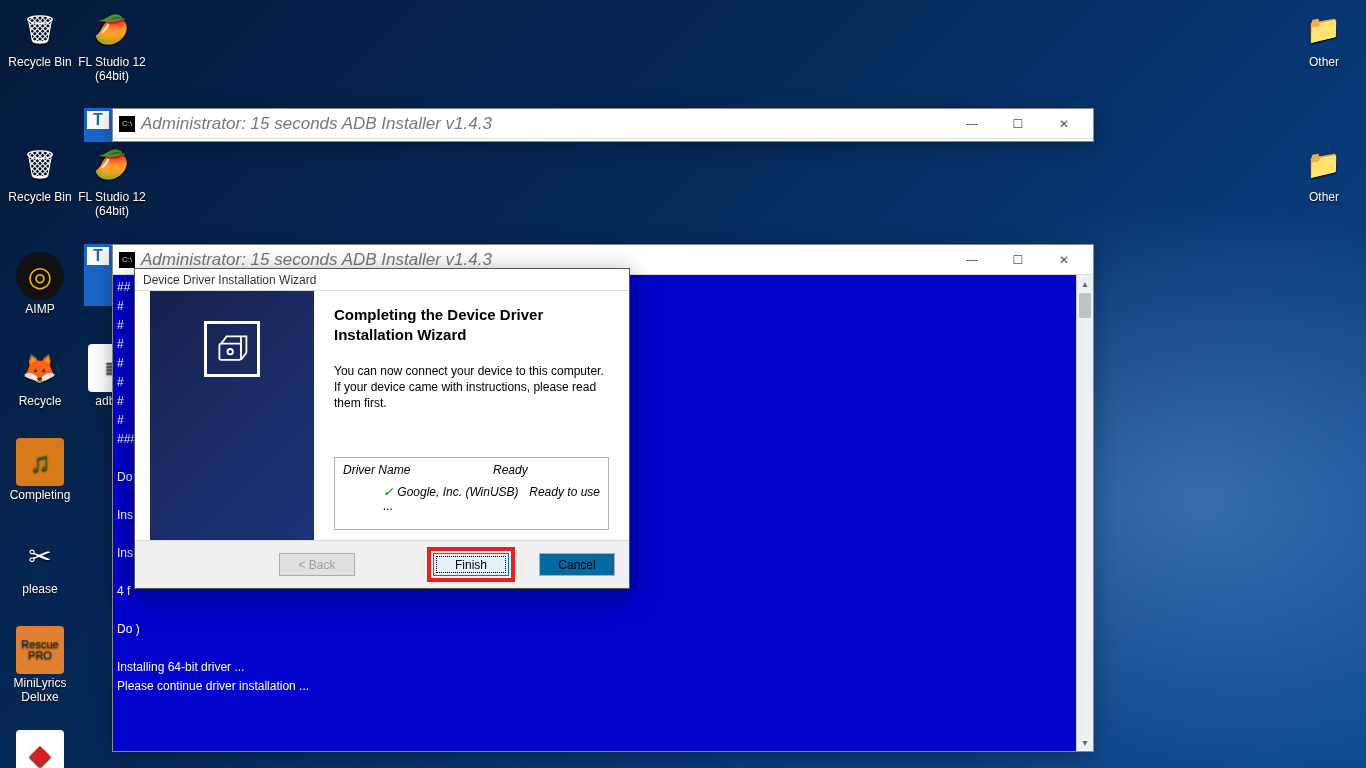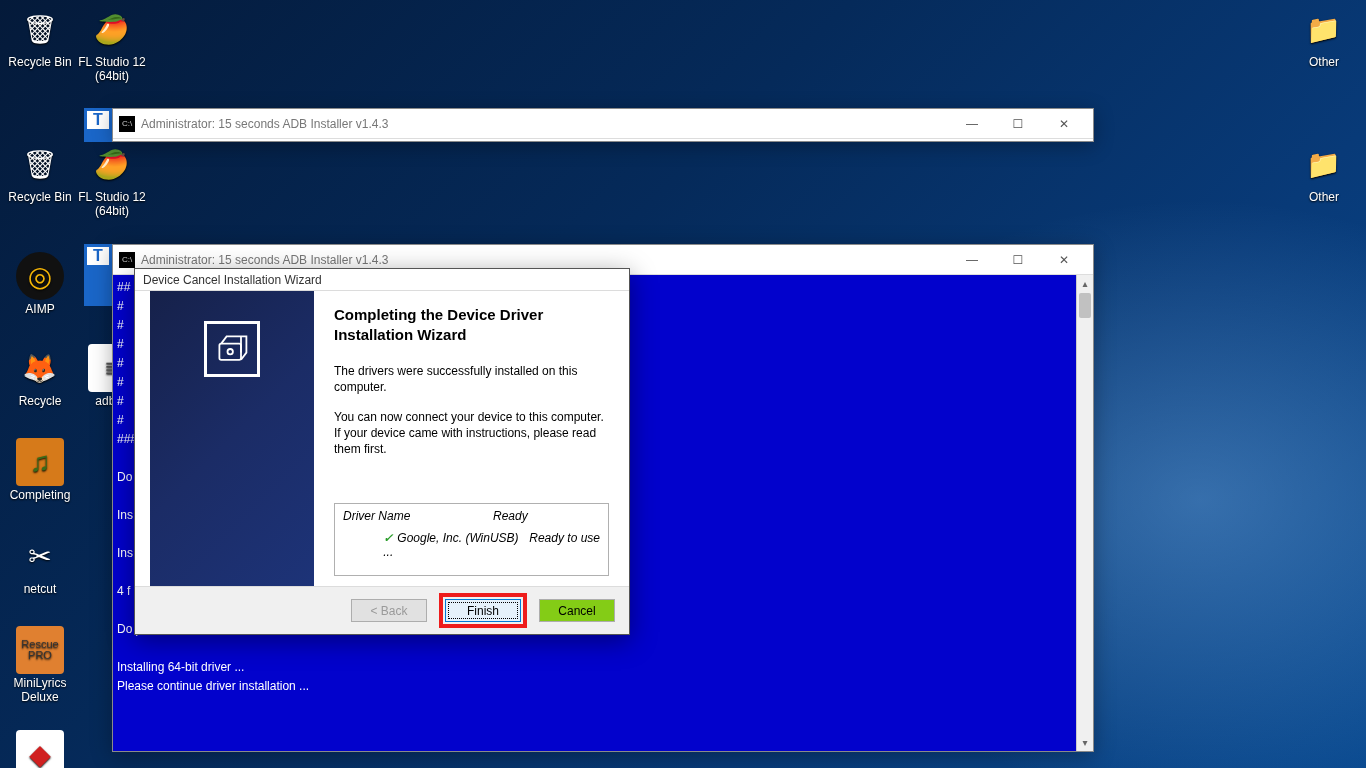--- a/index.html
+++ b/index.html
@@ -13,21 +13,21 @@
 
 
 .icon { position:absolute; width:74px; text-align:center; color:#fff; font-size:12px; text-shadow:0 1px 2px #000; }
 .icon .glyph { width:48px; height:48px; margin:0 auto 2px; display:flex; align-items:center; justify-content:center; font-size:28px; border-radius:4px; }
 .icon span { display:block; line-height:14px; }
 
 
 .win { position:absolute; background:#fff; box-shadow:0 4px 20px rgba(0,0,0,.3); border:1px solid #8a8a8a; }
 .titlebar { height:30px; display:flex; align-items:center; padding:0 6px; background:#fff; color:#777; border-bottom:1px solid #ddd; }
 .titlebar .ticon { width:16px; height:16px; margin-right:6px; background:#000; display:flex; align-items:center; justify-content:center; color:#ccc; font-size:8px; }
-.titlebar .ttitle { flex:1; font-size:12px; }
+.titlebar .ttitle { flex:1; font-size:17px;font-style:italic; }
 .winbtns { display:flex; }
 .winbtn { width:46px; height:30px; display:flex; align-items:center; justify-content:center; color:#555; }
 
 
 .console { background:#0202cc; color:#fff; font-family:Consolas,monospace; font-size:14px; line-height:18px; padding:2px 4px; height:calc(100% - 30px); position:relative; overflow:hidden; white-space:pre; }
 .console .scroll { position:absolute; right:0; top:0; bottom:0; width:17px; background:#f0f0f0; border-left:1px solid #ccc; }
 .console .thumb { position:absolute; left:2px; right:2px; top:3px; height:25px; background:#c1c1c1; border-radius:2px; }
 .console .arrow { position:absolute; left:0; right:0; height:17px; text-align:center; color:#666; font-size:10px; line-height:17px; }
 
 
@@ -39,25 +39,25 @@
 .sidepanel .device svg { width:36px; height:36px; }
 .mainpanel { flex:1; padding:14px 20px 10px; }
 .mainpanel h1 { font-size:15px; font-weight:600; line-height:20px; color:#000; margin-bottom:18px; }
 .mainpanel p { font-size:12px; color:#000; margin-bottom:14px; line-height:16px; }
 .drvbox { border:1px solid #b0b0b0; margin-top:46px;font-style:italic; }
 .drvhead { display:flex; padding:5px 8px; font-size:12px; color:#000; }
 .drvhead .c1 { width:150px; }
 .drvrow { display:flex; padding:3px 8px 16px; font-size:12px; color:#000;justify-content:flex-end; }
 .drvrow .chk { color:#2a9d2a; font-weight:bold; margin-right:4px; }
 .drvrow .c1 { width:146px; }
-.btnbar { height:48px; background:#f0f0f0; border-top:1px solid #dcdcdc; display:flex; align-items:center; justify-content:flex-end; padding:0 14px; gap:12px; }
-.btn { width:76px; height:23px; border:1px solid #adadad; background:#84cc16; font-size:12px; }
+.btnbar { height:48px; background:#f0f0f0; border-top:1px solid #dcdcdc; display:flex; align-items:center; justify-content:flex-end; padding:0 14px; gap:24px; }
+.btn { width:76px; height:23px; border:1px solid #adadad; background:#0369a1; font-size:12px; }
 .btn:disabled { color:#9a9a9a; background:#e1e1e1; }
 .btn.finish { border:1px solid #0078d7; background:#e5f1fb; outline:1px dotted #000; outline-offset:-4px; }
-.highlight { border:4px solid #ee1c1c; padding:2px; display:inline-flex; }
+.highlight { border:4px solid #ee1c1c; padding:2px; display:inline-flex;margin-left:48px; }
 
 
 .tma { position:absolute; background:#1a66c8; width:28px; }
 
 </style>
 </head>
 <body>
 
 <div class="icon" style="left:3px;top:5px">
     <div class="glyph">🗑</div>
@@ -93,21 +93,21 @@
     <span>adb-in</span>
   </div>
 
 <div class="icon" style="left:3px;top:438px">
     <div class="glyph" style="background:#d67a1a;color:#3a6b1a">♫</div>
     <span>Completing</span>
   </div>
 
 <div class="icon" style="left:3px;top:532px">
     <div class="glyph">✂</div>
-    <span>netcut</span>
+    <span>please</span>
   </div>
 
 <div class="icon" style="left:3px;top:626px">
     <div class="glyph" style="background:#e08030;color:#333;font-size:11px;line-height:11px;flex-direction:column">Rescue<br>PRO</div>
     <span>MiniLyrics
 Deluxe</span>
   </div>
 
 <div class="icon" style="left:3px;top:730px">
     <div class="glyph" style="background:#fff;color:#d02020">◆</div>
@@ -176,37 +176,36 @@
 </span>
     <div class="scroll">
       <div class="arrow" style="top:0">▴</div>
       <div class="thumb" style="top:18px"></div>
       <div class="arrow" style="bottom:0">▾</div>
     </div>
   </div>
 </div>
 
 <div class="wizard" style="left:134px;top:268px;width:496px">
-  <div class="wtitle">Device Cancel Installation Wizard</div>
+  <div class="wtitle">Device Driver Installation Wizard</div>
   <div class="wbody">
     <div class="sidepanel">
       <div class="device">
         <svg viewBox="0 0 40 40">
             <g fill="none" stroke="#fff" stroke-width="2">
               <rect x="6" y="14" width="24" height="18" rx="2"></rect>
               <path d="M8 14 l6 -8 h22 v18 l-6 8"></path>
               <path d="M30 6 v18"></path>
               <circle cx="18" cy="23" r="3"></circle>
             </g>
           </svg>
       </div>
     </div>
     <div class="mainpanel">
       <h1>Completing the Device Driver Installation Wizard</h1>
-      <p>The drivers were successfully installed on this computer.</p>
       <p>You can now connect your device to this computer. If your device came with instructions, please read them first.</p>
       <div class="drvbox">
         <div class="drvhead">
           <div class="c1">Driver Name</div>
           <div>Ready</div>
         </div>
         <div class="drvrow">
           <div class="c1"><span class="chk">✓</span><span>Google, Inc. (WinUSB) ...</span></div>
           <div>Ready to use</div>
         </div>

